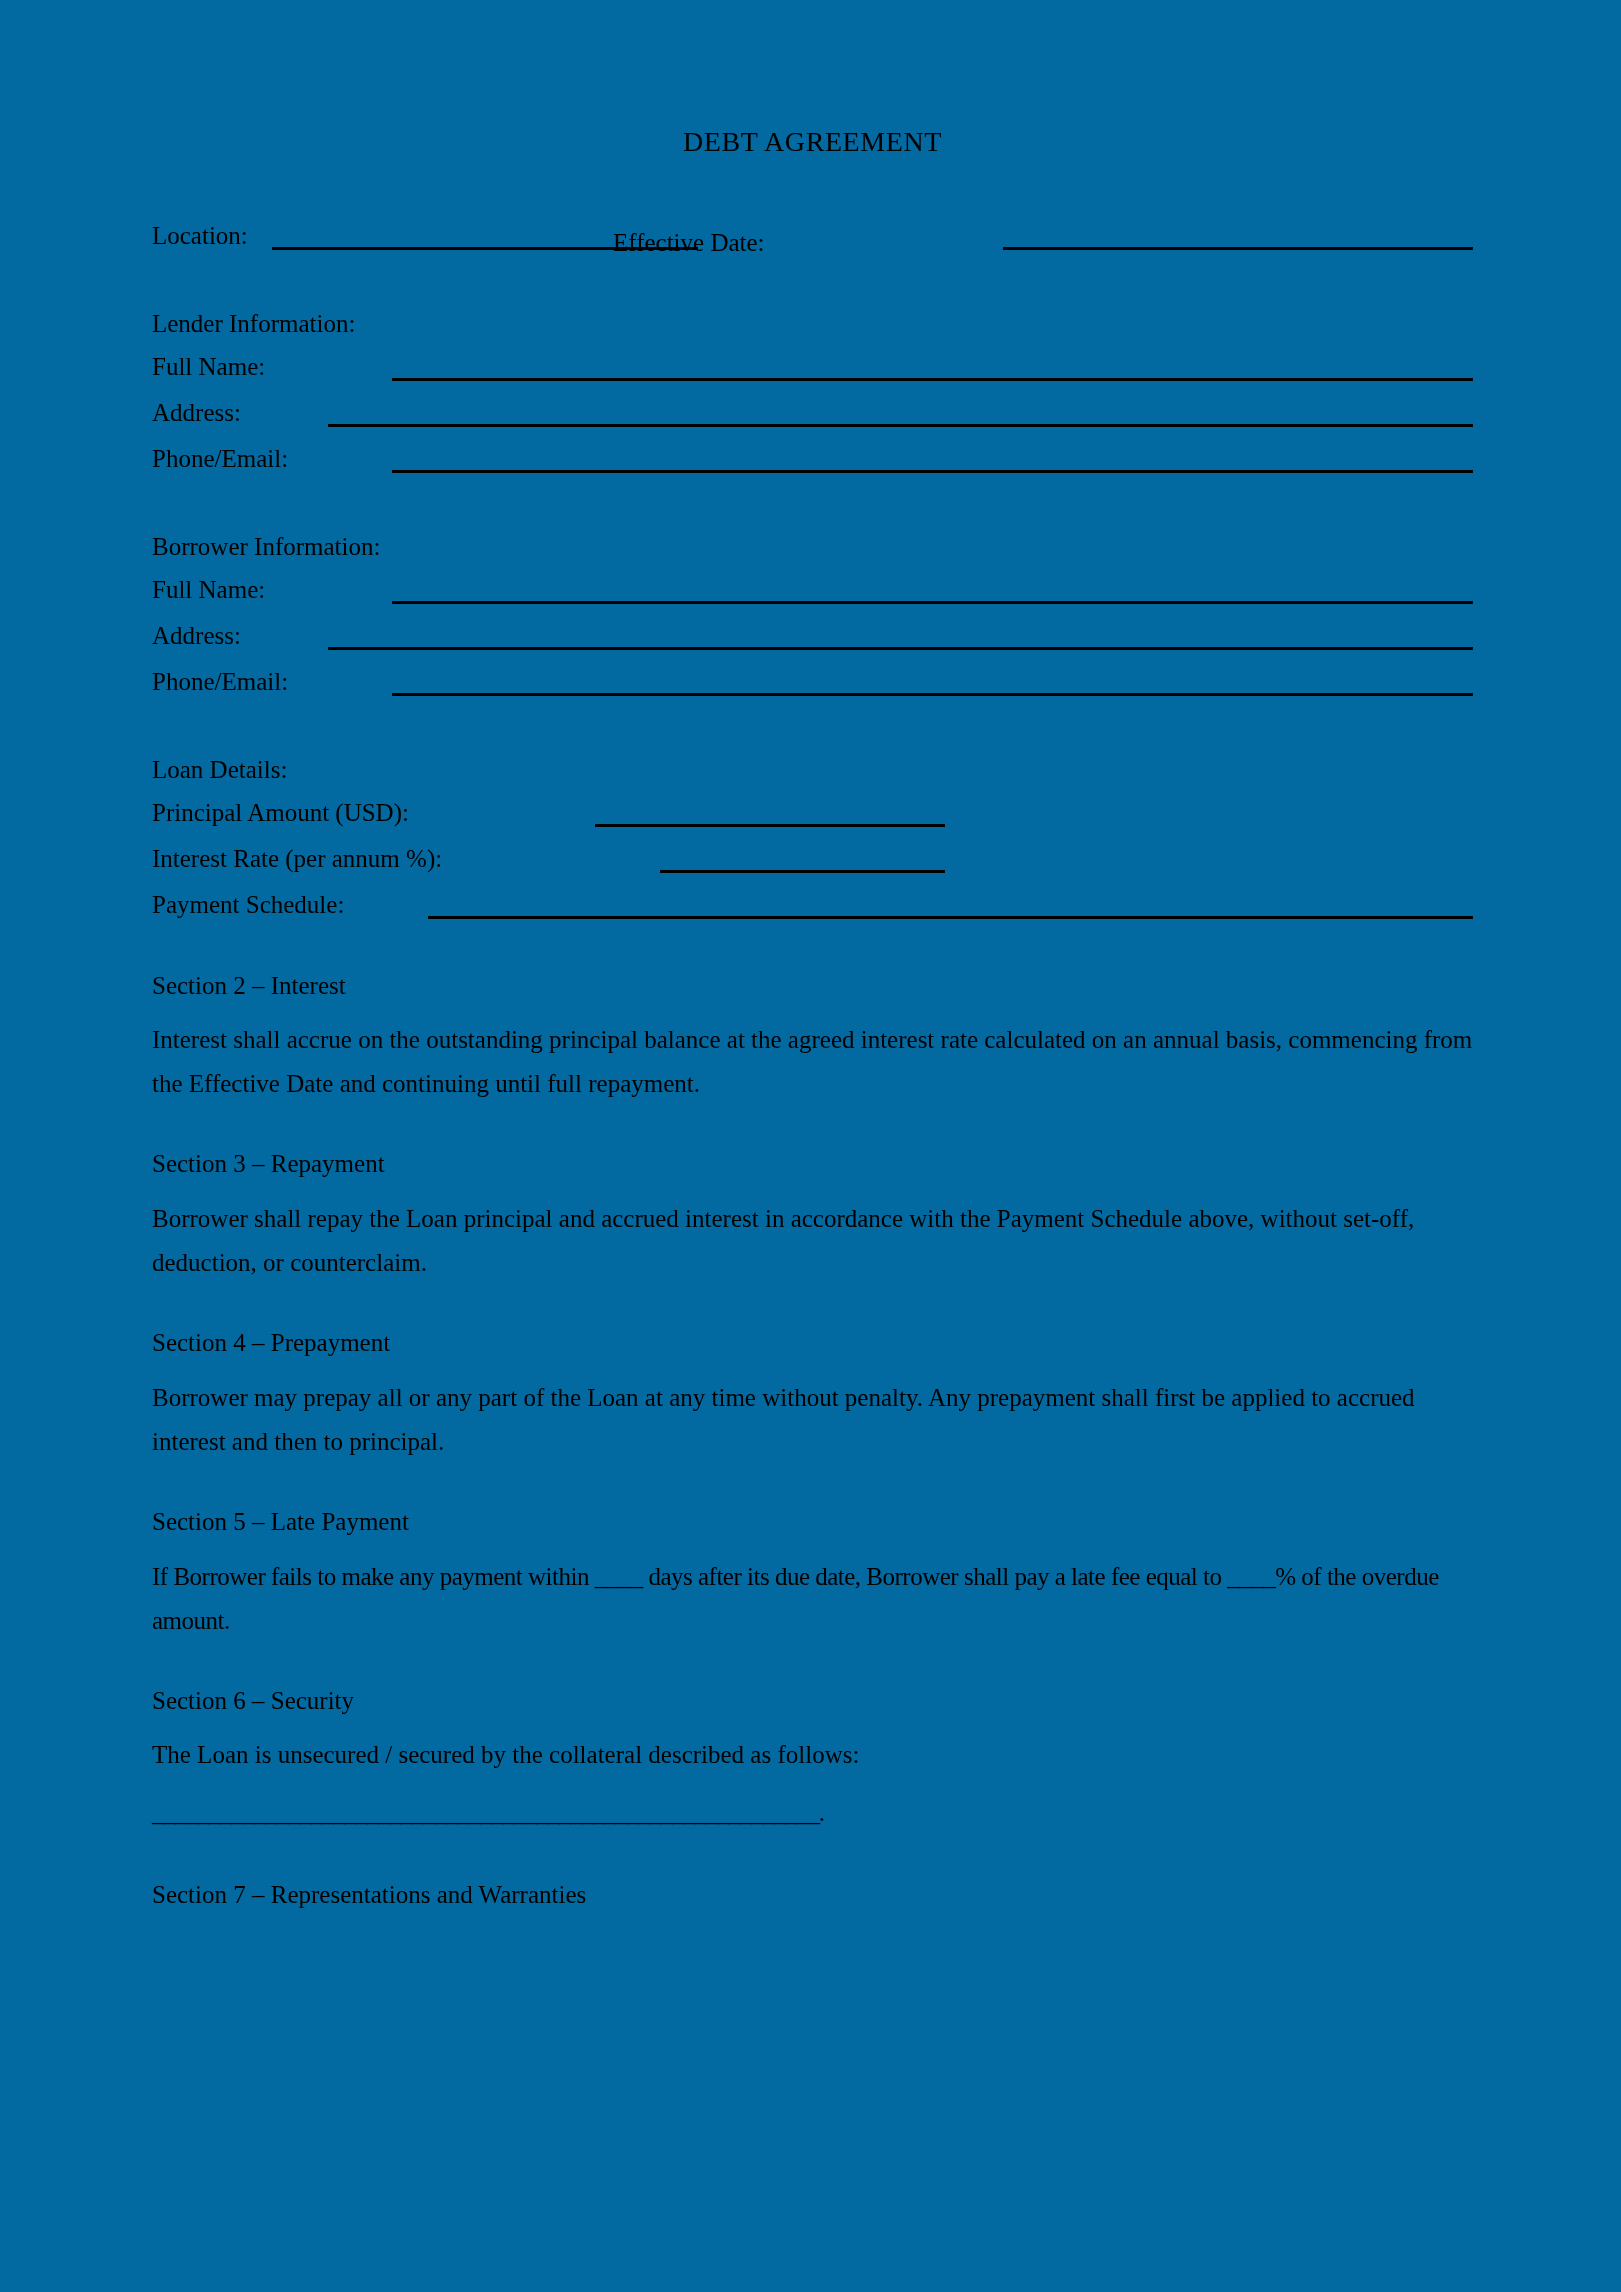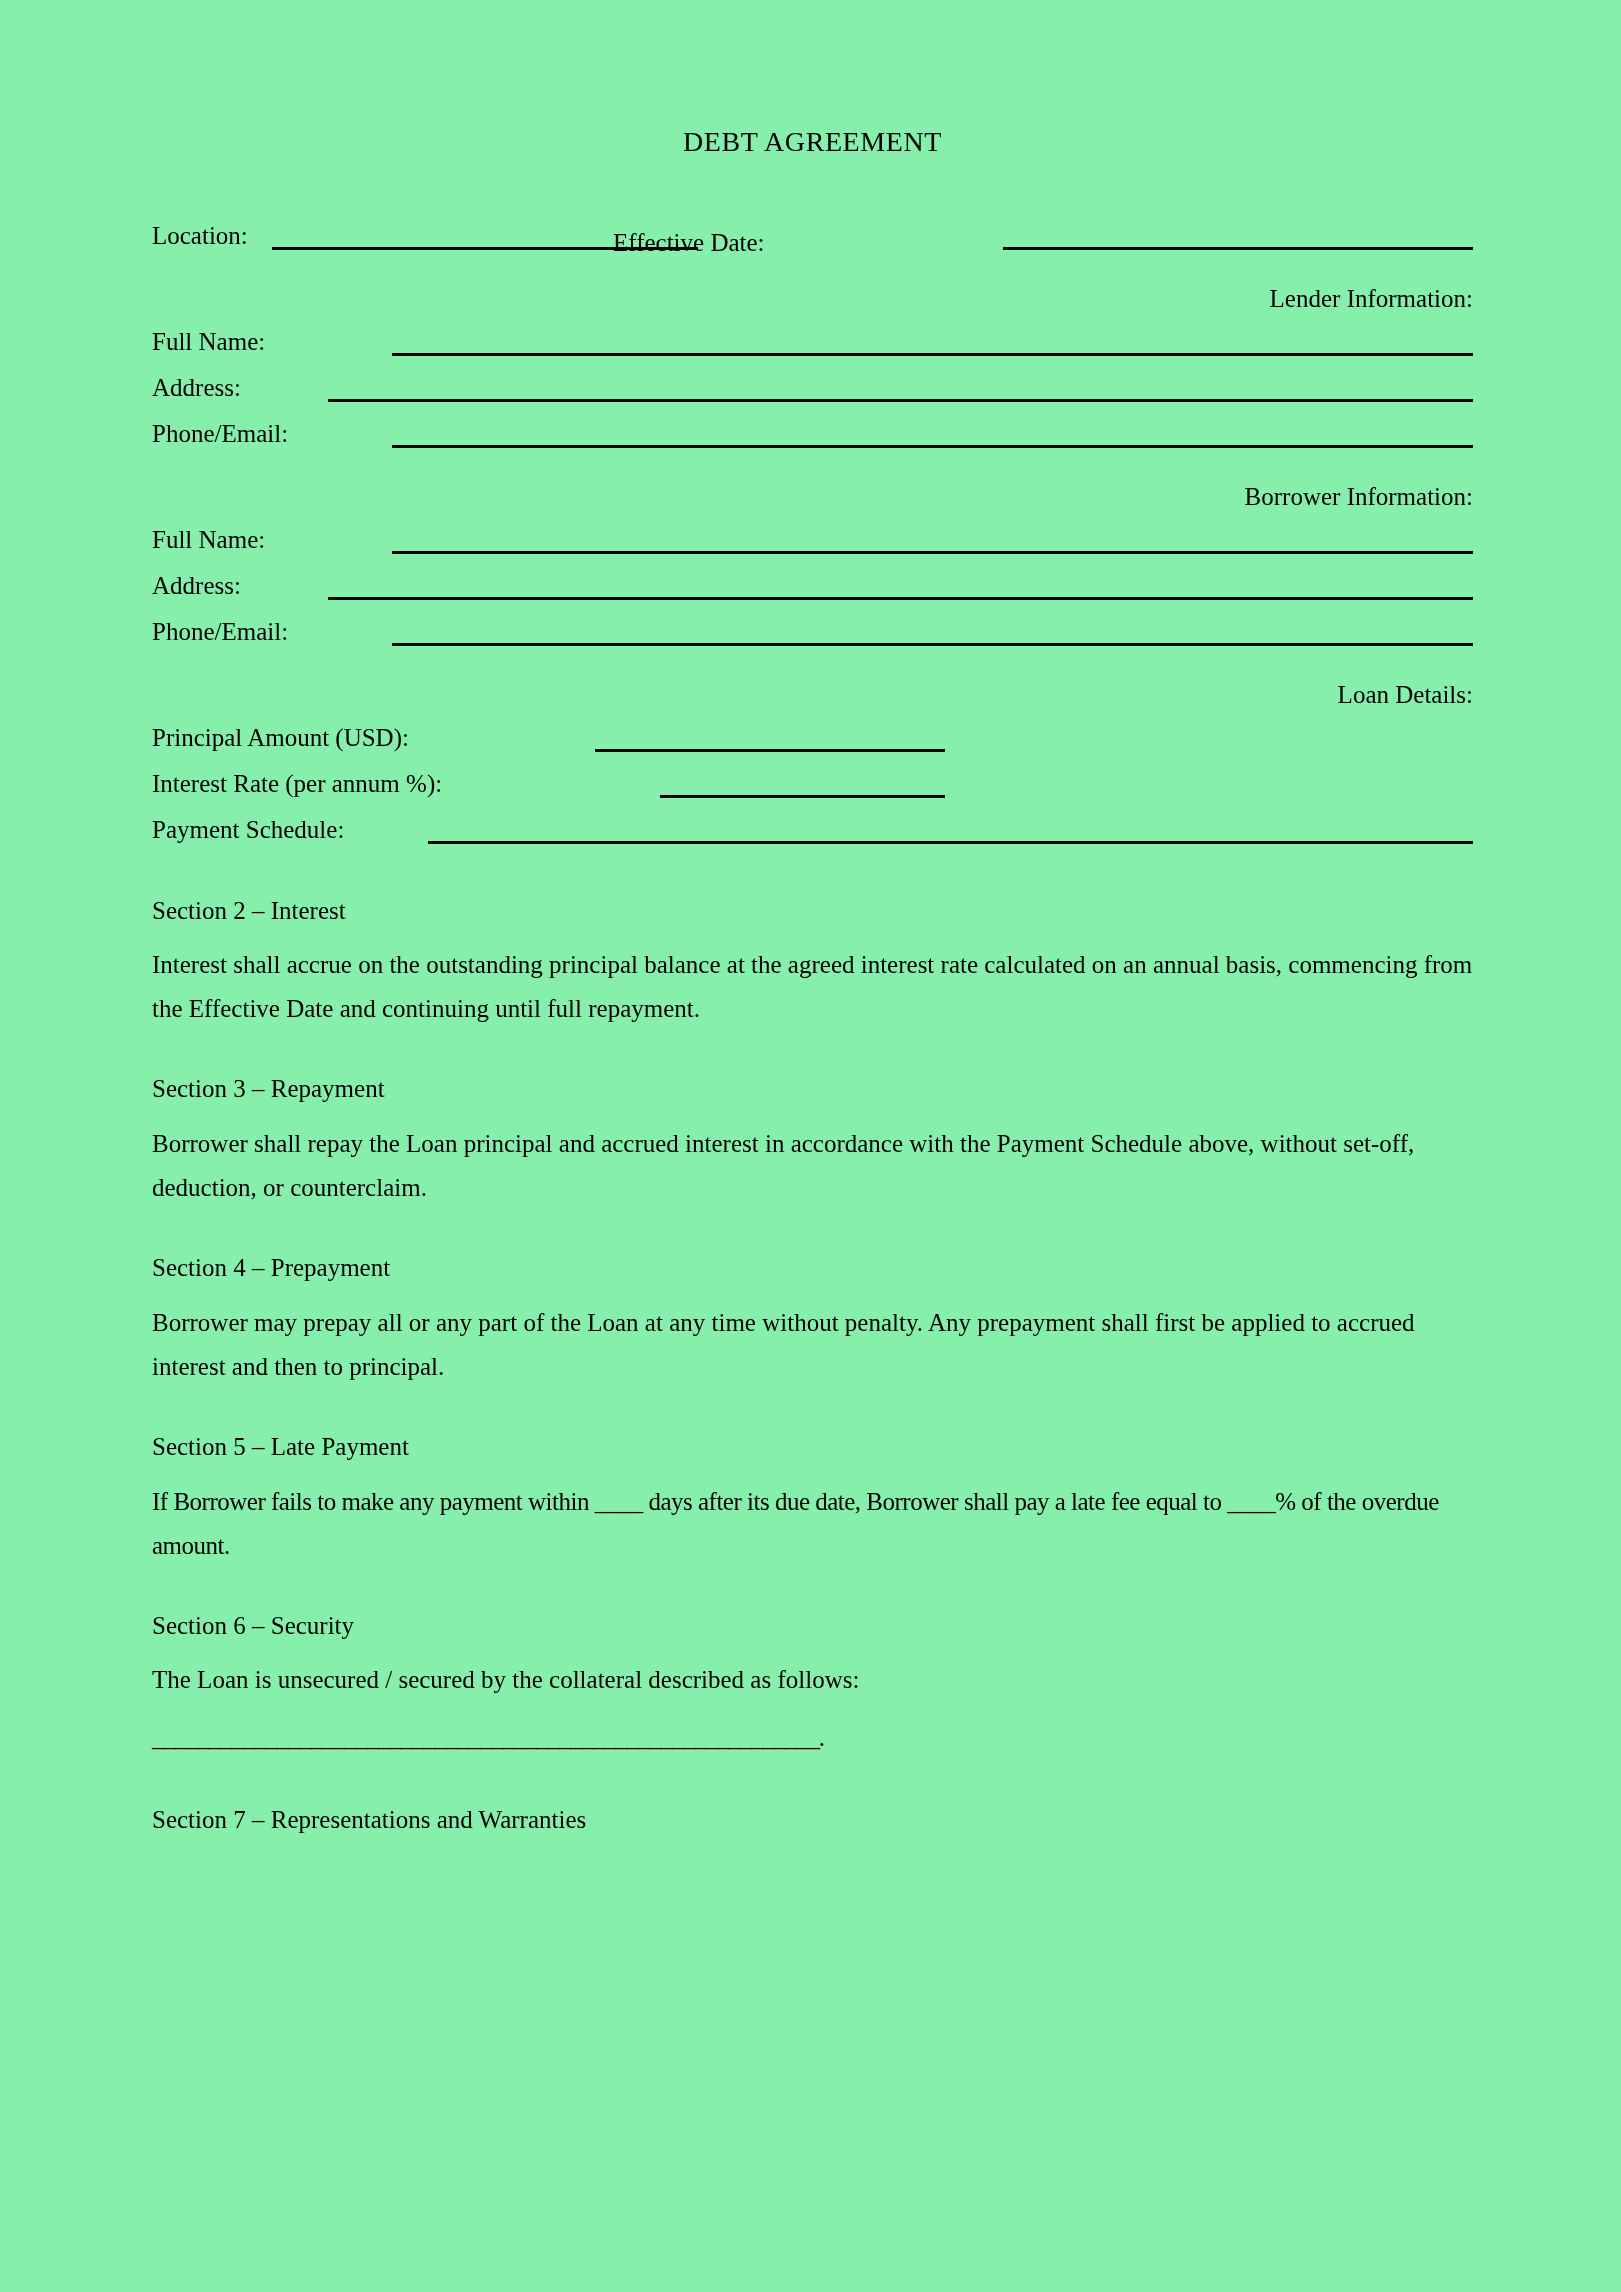--- a/index.html
+++ b/index.html
@@ -10,21 +10,21 @@
   }
   body {
     font-family: "Liberation Serif", "DejaVu Serif", serif;
     color: #000000;
   }
   .page {
     position: relative;
     width: 1621px;
     height: 2293px;
     margin: 0 auto;
-    background: #86efac;
+    background: #0369a1;
     box-sizing: border-box;
     overflow: hidden;
   }
   .content {
     position: absolute;
     left: 152px;
     top: 0;
     width: 1321px;
   }
 
@@ -83,23 +83,22 @@
   }
   .topfields .rule-effdate {
     left: 851px;
     width: 470px;
   }
 
   
   .group-heading {
     font-size: 25px;
     line-height: 41px;
-    margin-top: 19px;
-    white-space: nowrap;
-    text-align: right;
+    margin-top: 44px;
+    white-space: nowrap;
   }
 
   
   .r-fullname  { left: 240px; width: 1081px; }
   .r-address   { left: 176px; width: 1145px; }
   .r-phone     { left: 240px; width: 1081px; }
   .r-principal { left: 443px; width: 350px; }
   .r-interest  { left: 508px; width: 285px; }
   .r-repayterm { left: 257px; width: 1064px; }
   .r-payschedule { left: 276px; width: 1045px; }

